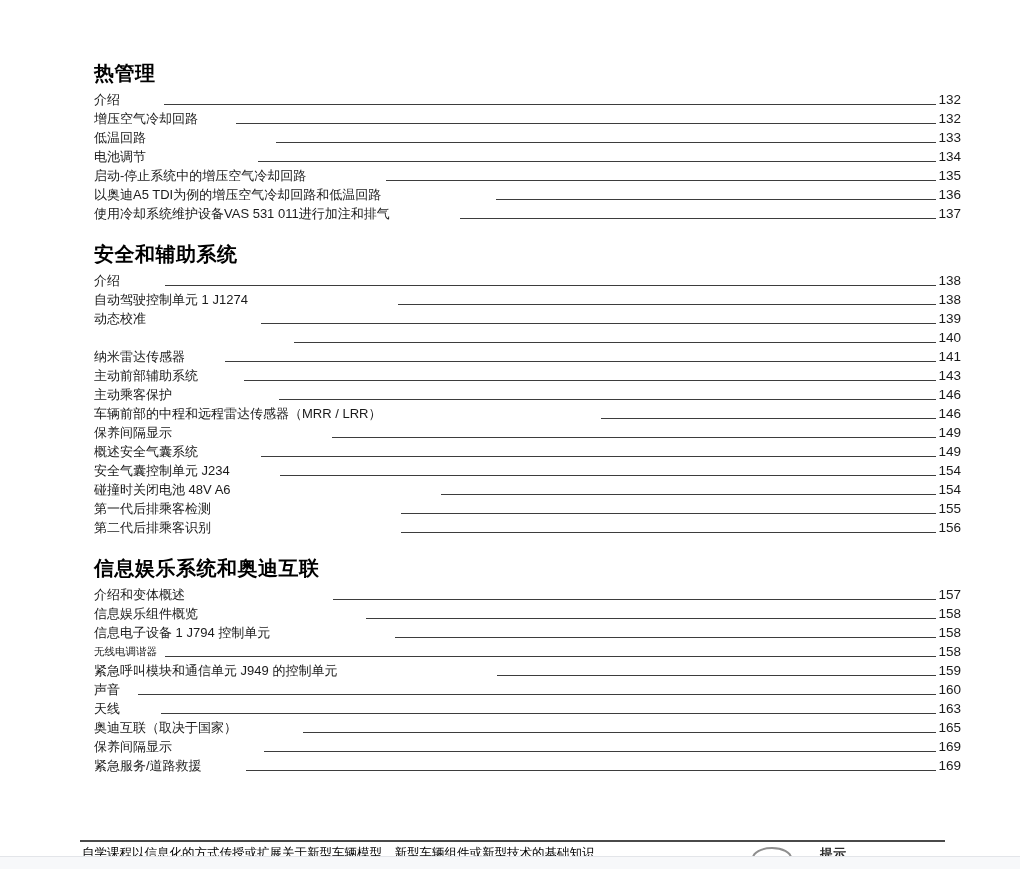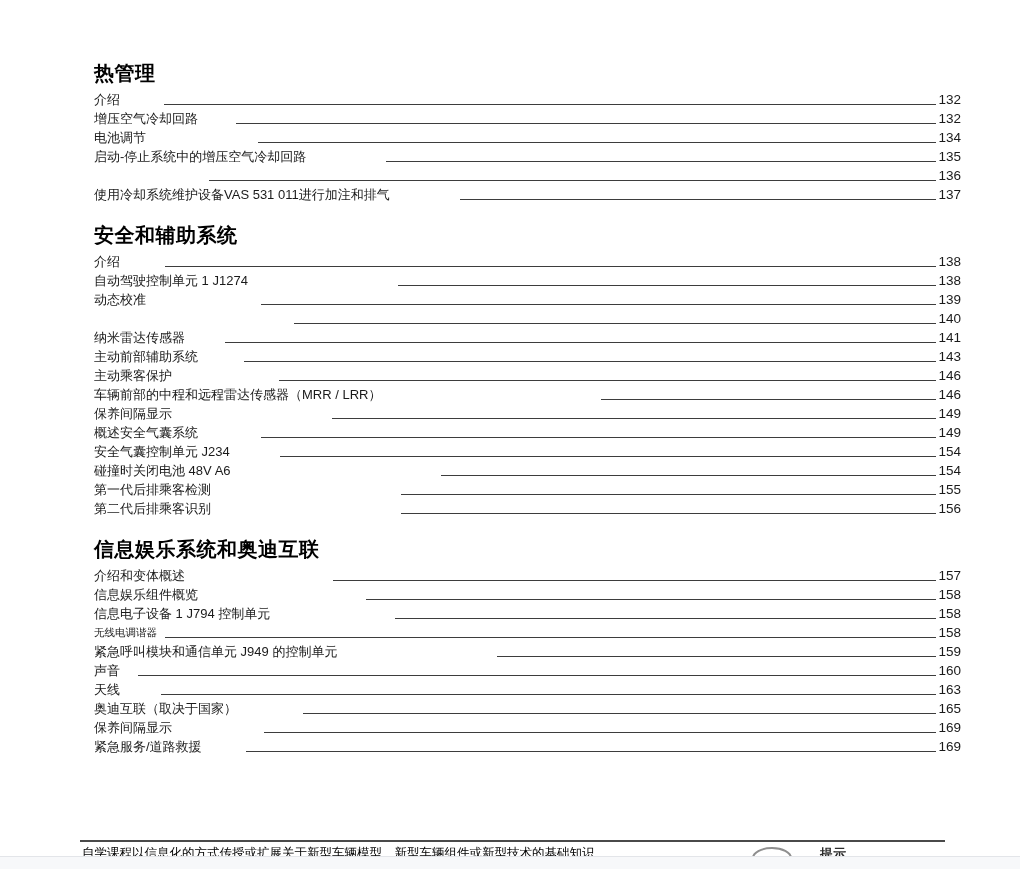--- a/index.html
+++ b/index.html
@@ -109,30 +109,36 @@
         <span class="lbl">介绍</span>
         <span class="leader" style="margin-left: 44px;"></span>
         <span class="pg">132</span>
       </div>
         <div class="row">
         <span class="lbl">增压空气冷却回路</span>
         <span class="leader" style="margin-left: 38px;"></span>
         <span class="pg">132</span>
       </div>
         <div class="row">
+        <span class="lbl">低温回路</span>
+        <span class="leader" style="margin-left: 130px;"></span>
+        <span class="pg">133</span>
+      </div>
+        <div class="row">
         <span class="lbl">电池调节</span>
         <span class="leader" style="margin-left: 112px;"></span>
         <span class="pg">134</span>
       </div>
         <div class="row">
         <span class="lbl">启动-停止系统中的增压空气冷却回路</span>
         <span class="leader" style="margin-left: 80px;"></span>
         <span class="pg">135</span>
       </div>
         <div class="row">
+        <span class="lbl">以奥迪A5 TDI为例的增压空气冷却回路和低温回路</span>
         <span class="leader" style="margin-left: 115px;"></span>
         <span class="pg">136</span>
       </div>
         <div class="row">
         <span class="lbl">使用冷却系统维护设备VAS 531 011进行加注和排气</span>
         <span class="leader" style="margin-left: 70px;"></span>
         <span class="pg">137</span>
       </div>
       </section>
 

